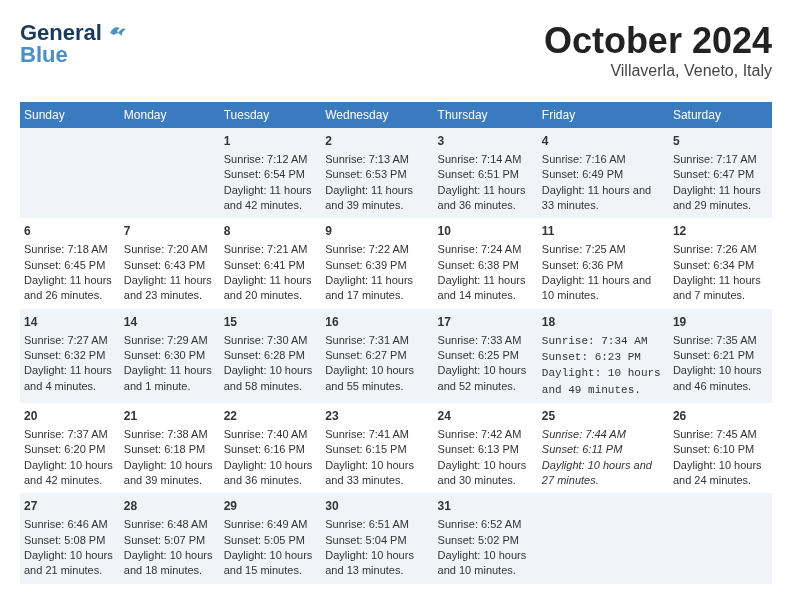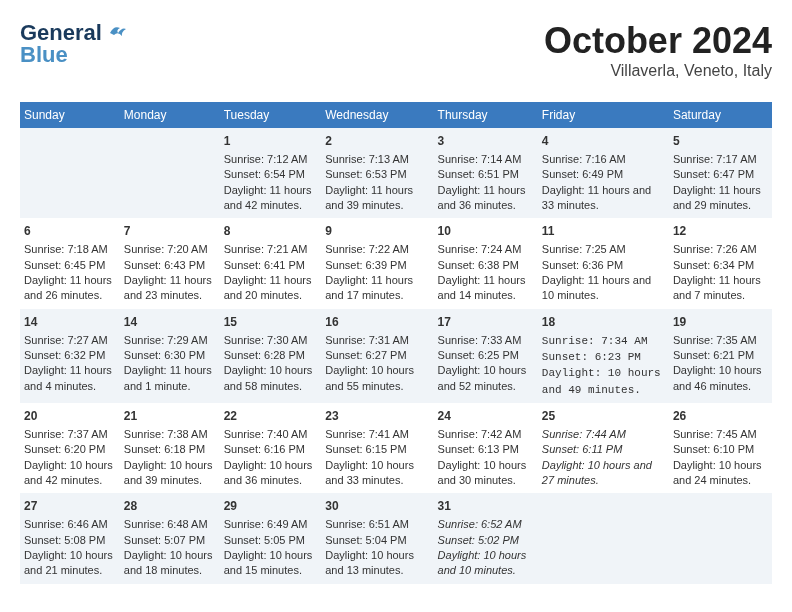--- a/index.html
+++ b/index.html
@@ -200,20 +200,20 @@
 Daylight: 10 hours and 21 minutes.</span></td>
         <td><span class="day-num">28</span><span class="day-info" style="white-space: pre-line;">Sunrise: 6:48 AM
 Sunset: 5:07 PM
 Daylight: 10 hours and 18 minutes.</span></td>
         <td><span class="day-num">29</span><span class="day-info" style="white-space: pre-line;">Sunrise: 6:49 AM
 Sunset: 5:05 PM
 Daylight: 10 hours and 15 minutes.</span></td>
         <td><span class="day-num">30</span><span class="day-info" style="white-space: pre-line;">Sunrise: 6:51 AM
 Sunset: 5:04 PM
 Daylight: 10 hours and 13 minutes.</span></td>
-        <td><span class="day-num">31</span><span class="day-info" style="white-space: pre-line; font-style: italic;">Sunrise: 6:52 AM
+        <td><span class="day-num">31</span><span class="day-info" style="white-space: pre-line;">Sunrise: 6:52 AM
 Sunset: 5:02 PM
 Daylight: 10 hours and 10 minutes.</span></td>
         <td></td>
         <td></td>
       </tr>
     </tbody>
 </table>
 
 </body></html>

